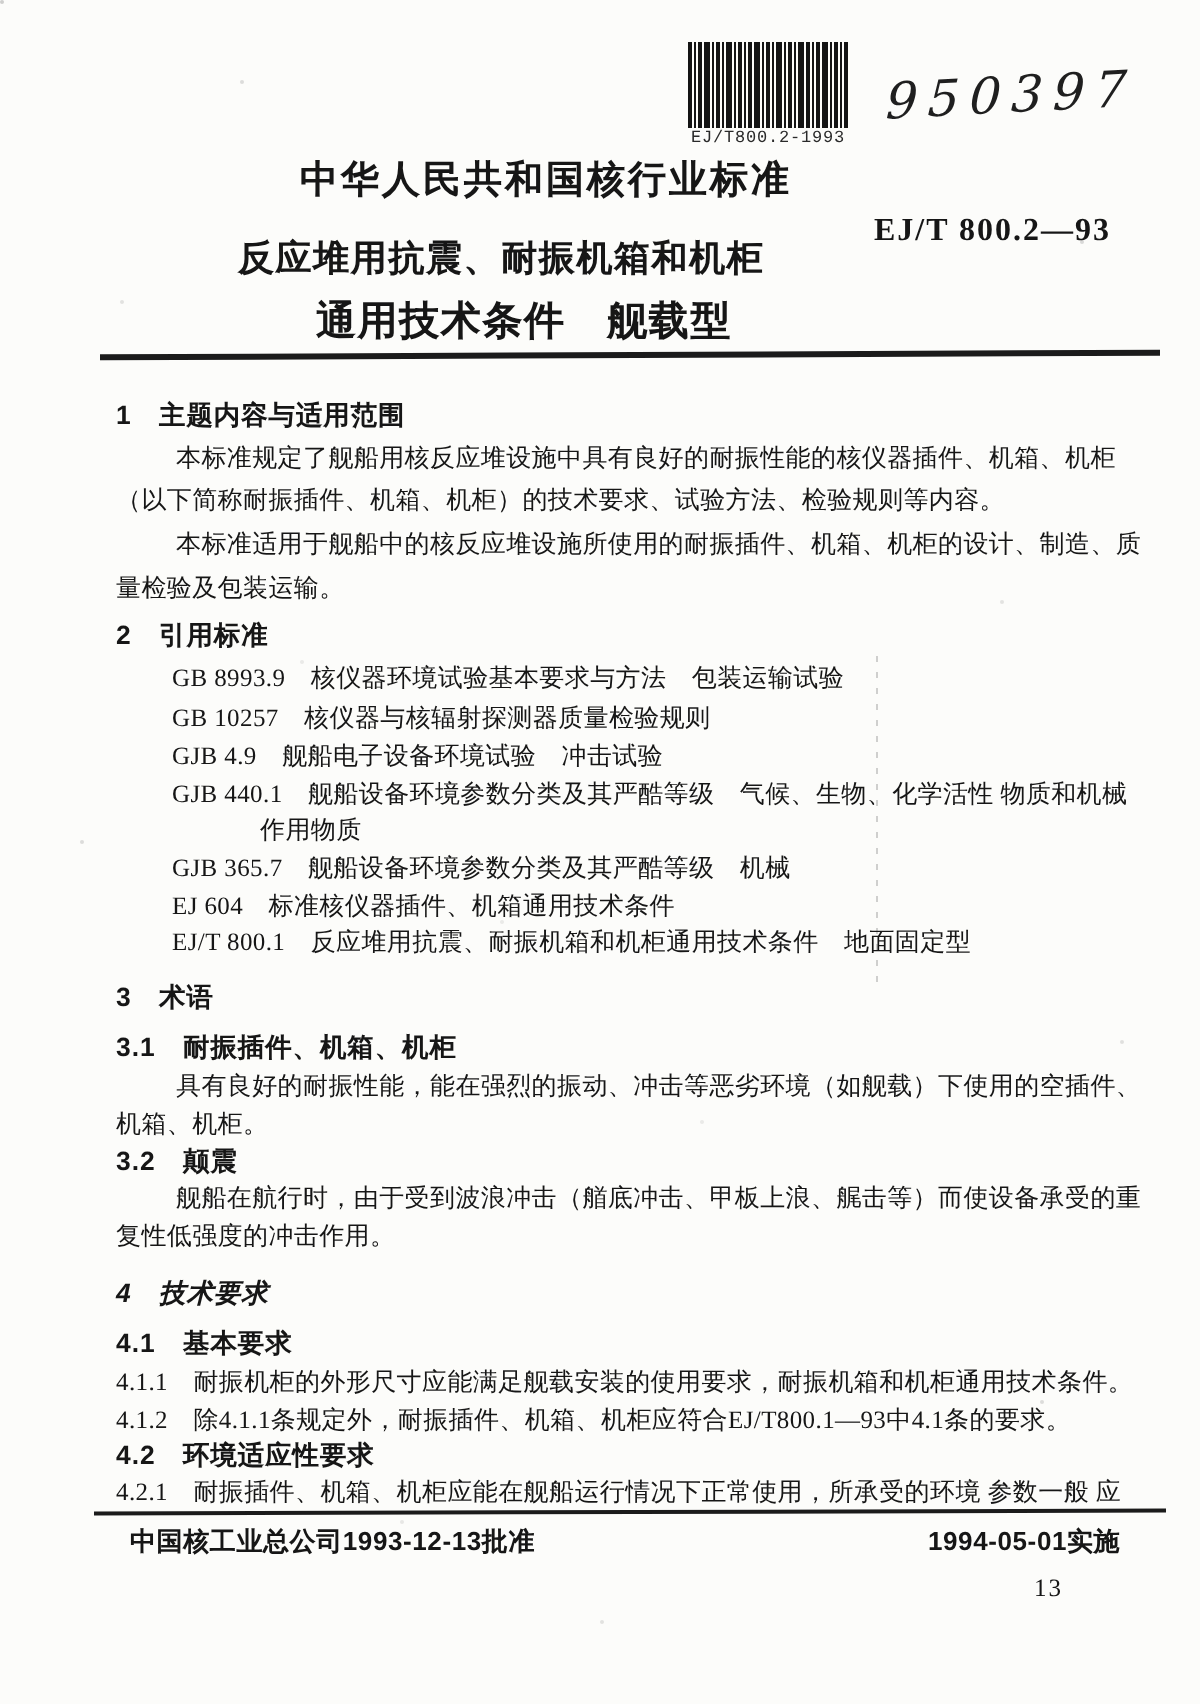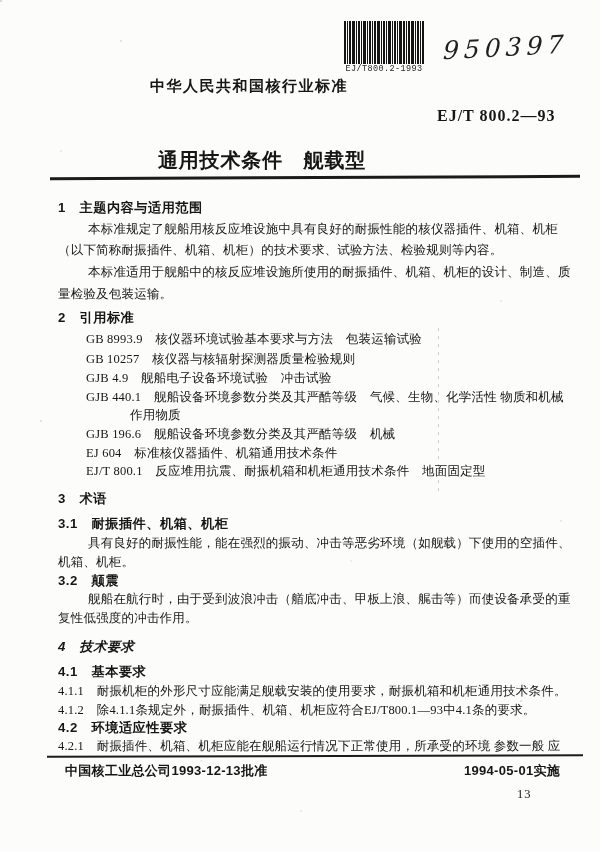--- a/index.html
+++ b/index.html
@@ -26,21 +26,21 @@
   .rule { position:absolute; background:#1b1b1b; }
   .barcode { position:absolute; left:344px; top:21px; width:80px; height:43px; }
   .barcode-label { position:absolute; left:340px; top:64px; width:88px; text-align:center;
         font-family:"Liberation Mono","DejaVu Sans Mono",monospace;
         font-size:8.5px; letter-spacing:.4px; color:#2a2a2a; }
   .handwritten { position:absolute; left:443px; top:33px; font-family:"DejaVu Serif",serif;
         font-style:italic; font-size:25px; letter-spacing:5px; color:#1f1f1f;
         transform:rotate(-3deg) skewX(-6deg); font-weight:400; }
   .std-class { position:absolute; left:150px; top:77px;
         font-family:"Liberation Sans","DejaVu Sans",sans-serif; font-weight:bold;
-        font-size:15px; letter-spacing:1.5px; }
+        font-size:19px; letter-spacing:1.5px; }
   .std-code { position:absolute; left:437px; top:107px; font-weight:bold;
         font-size:16px; letter-spacing:1px; }
   .doc-title1 { position:absolute; left:119px; top:117px;
         font-family:"Liberation Sans","DejaVu Sans",sans-serif; font-weight:bold;
         font-size:18px; letter-spacing:.8px; }
   .doc-title2 { position:absolute; left:158px; top:147px;
         font-family:"Liberation Sans","DejaVu Sans",sans-serif; font-weight:bold;
         font-size:20px; letter-spacing:.8px; }
   .fold-line { position:absolute; left:438px; top:328px; width:1px; height:166px;
         background:repeating-linear-gradient(180deg, rgba(70,70,70,.55) 0 3px, transparent 3px 8px);
@@ -86,39 +86,40 @@
       <rect x="73" y="0" width="2" height="43"></rect>
         <rect x="76" y="0" width="1" height="43"></rect>
       <rect x="78" y="0" width="2" height="43"></rect>
     </g>
   </svg>
   <div class="barcode-label">EJ/T800.2-1993</div>
   <div class="handwritten">950397</div>
 
   <div class="std-class">中华人民共和国核行业标准</div>
   <div class="std-code">EJ/T 800.2—93</div>
+  <div class="doc-title1">反应堆用抗震、耐振机箱和机柜</div>
   <div class="doc-title2">通用技术条件　舰载型</div>
 
   <div class="rule" style="left:50px; top:176px; width:530px; height:2.5px; transform:rotate(-.25deg);"></div>
 
   <div class="fold-line"></div>
 
   <div class="ln hd" style="left:58px;  top:200px;">1　主题内容与适用范围</div>
   <div class="ln" style="left:88px;  top:221px;">本标准规定了舰船用核反应堆设施中具有良好的耐振性能的核仪器插件、机箱、机柜</div>
   <div class="ln" style="left:58px;  top:242px;">（以下简称耐振插件、机箱、机柜）的技术要求、试验方法、检验规则等内容。</div>
   <div class="ln" style="left:88px;  top:264px;">本标准适用于舰船中的核反应堆设施所使用的耐振插件、机箱、机柜的设计、制造、质</div>
   <div class="ln" style="left:58px;  top:286px;">量检验及包装运输。</div>
 
   <div class="ln hd" style="left:58px;  top:310px;">2　引用标准</div>
   <div class="ln" style="left:86px;  top:331px;">GB 8993.9　核仪器环境试验基本要求与方法　包装运输试验</div>
   <div class="ln" style="left:86px;  top:351px;">GB 10257　核仪器与核辐射探测器质量检验规则</div>
   <div class="ln" style="left:86px;  top:370px;">GJB 4.9　舰船电子设备环境试验　冲击试验</div>
   <div class="ln" style="left:86px;  top:389px;">GJB 440.1　舰船设备环境参数分类及其严酷等级　气候、生物、化学活性 物质和机械</div>
   <div class="ln" style="left:130px; top:407px;">作用物质</div>
-  <div class="ln" style="left:86px;  top:426px;">GJB 196.6　舰船设备环境参数分类及其严酷等级　机械</div>
+  <div class="ln" style="left:86px;  top:426px;">GJB 365.7　舰船设备环境参数分类及其严酷等级　机械</div>
   <div class="ln" style="left:86px;  top:445px;">EJ 604　标准核仪器插件、机箱通用技术条件</div>
   <div class="ln" style="left:86px;  top:463px;">EJ/T 800.1　反应堆用抗震、耐振机箱和机柜通用技术条件　地面固定型</div>
 
   <div class="ln hd" style="left:58px;  top:491px;">3　术语</div>
   <div class="ln hd" style="left:58px;  top:516px;">3.1　耐振插件、机箱、机柜</div>
   <div class="ln" style="left:88px;  top:535px;">具有良好的耐振性能，能在强烈的振动、冲击等恶劣环境（如舰载）下使用的空插件、</div>
   <div class="ln" style="left:58px;  top:554px;">机箱、机柜。</div>
   <div class="ln hd" style="left:58px;  top:573px;">3.2　颠震</div>
   <div class="ln" style="left:88px;  top:591px;">舰船在航行时，由于受到波浪冲击（艏底冲击、甲板上浪、艉击等）而使设备承受的重</div>
   <div class="ln" style="left:58px;  top:610px;">复性低强度的冲击作用。</div>

